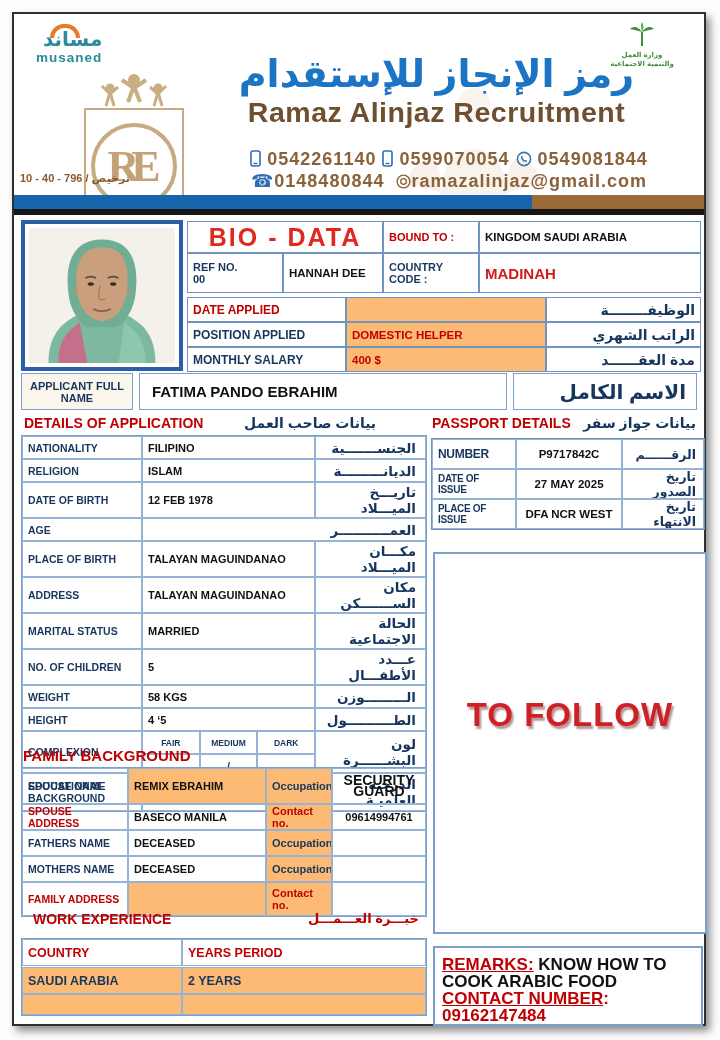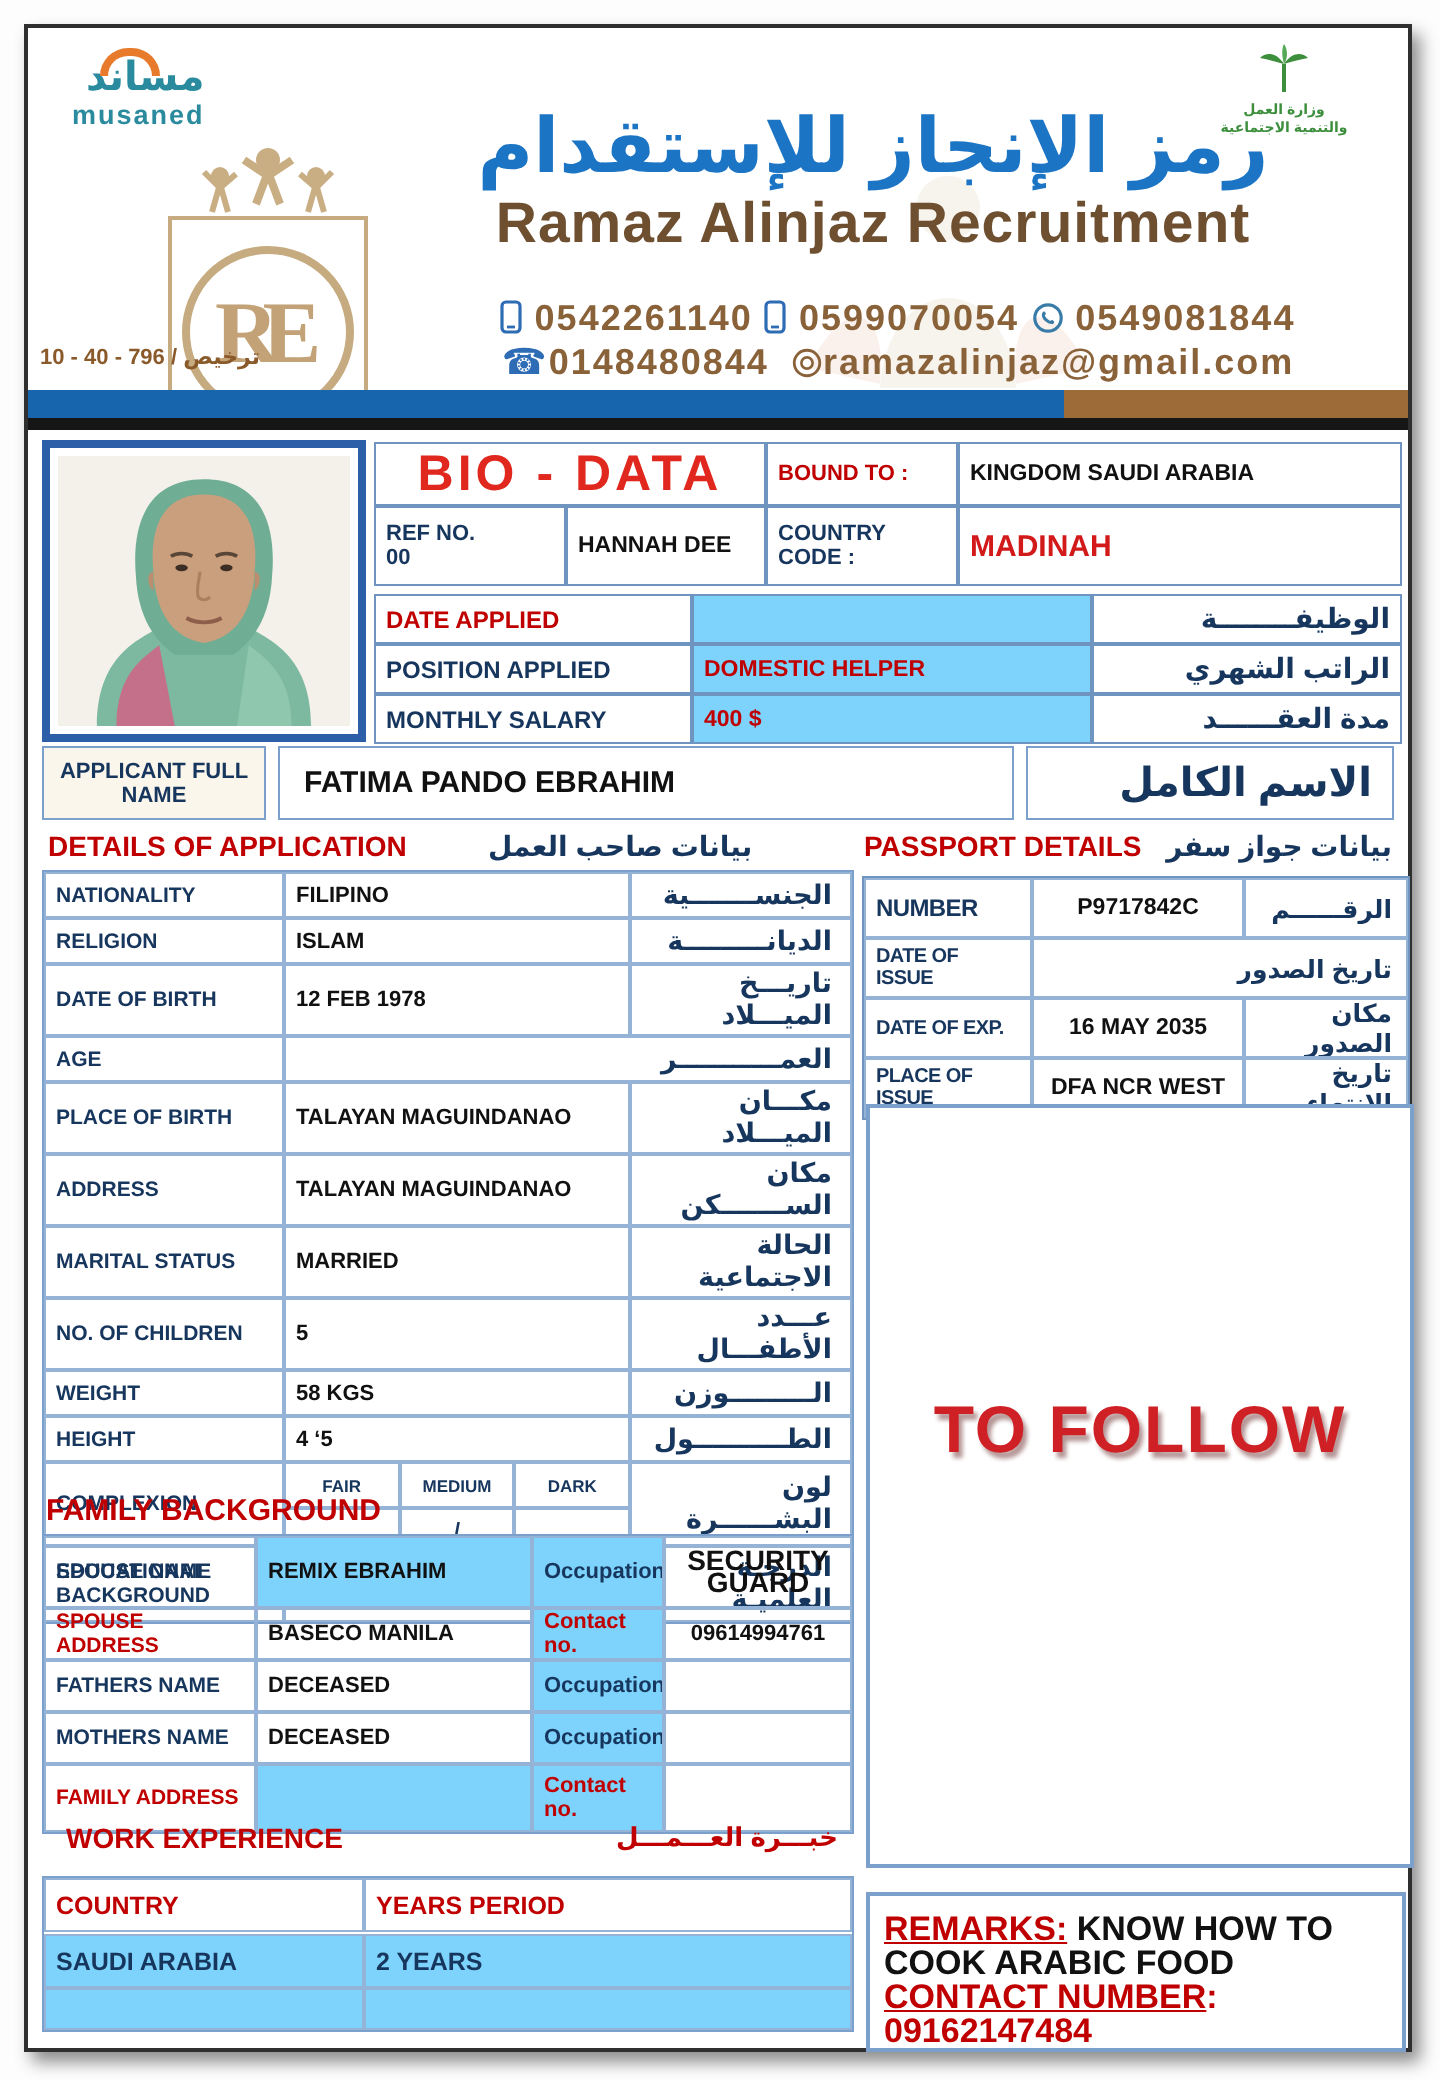--- a/index.html
+++ b/index.html
@@ -41,21 +41,21 @@
   .barblue{position:absolute;left:0;bottom:6px;height:14px;width:75%;background:#1766ad;}
   .barbrown{position:absolute;right:0;bottom:6px;height:14px;width:25%;background:#9c6b38;}
   .barblack{position:absolute;left:0;bottom:0;height:6px;width:100%;background:#161616;}
   
   .c{box-sizing:border-box;border:1px solid #95b3d7;display:flex;align-items:center;
      padding:1px 5px;overflow:hidden;}
   .r{display:flex;}
   .navy{color:#17365d;}
   .red{color:#c00000;}
   .blk{color:#111;}
-  .shade{background:#7dd3fc;}
+  .shade{background:#fdba74;}
   .arab{direction:rtl;justify-content:flex-start;text-align:right;font-weight:bold;color:#17365d;}
   
   .photo{position:absolute;left:7px;top:206px;width:162px;height:151px;
     border:4px solid #2d5fa8;background:#fff;padding:4px;box-sizing:border-box;}
   .photo svg{width:100%;height:100%;display:block;}
   
   .bio{position:absolute;left:173px;top:207px;width:514px;}
   .bio .c{border-color:#6f94bf;}
   .biotitle{font-weight:900;font-size:25px;letter-spacing:2px;color:#e0281e;justify-content:center;}
   
@@ -327,26 +327,22 @@
   </div>
 
   <div class="pass">
     <div class="r">
       <div class="c lab" style="font-size:12px;">NUMBER</div>
       <div class="c val">P9717842C</div>
       <div class="c arab ara">الرقــــــم</div>
     </div>
     <div class="r">
       <div class="c lab">DATE OF ISSUE</div>
+      <div class="c val">27 MAY 2025</div>
       <div class="c arab ara">تاريخ الصدور</div>
-    </div>
-    <div class="r">
-      <div class="c lab">DATE OF EXP.</div>
-      <div class="c val">16 MAY 2035</div>
-      <div class="c arab ara">مكان الصدور</div>
     </div>
     <div class="r">
       <div class="c lab">PLACE OF ISSUE</div>
       <div class="c val">DFA NCR WEST</div>
       <div class="c arab ara">تاريخ الانتهاء</div>
     </div>
   </div>
 
   <div class="tofollow">
     <div class="txt">TO FOLLOW</div>

